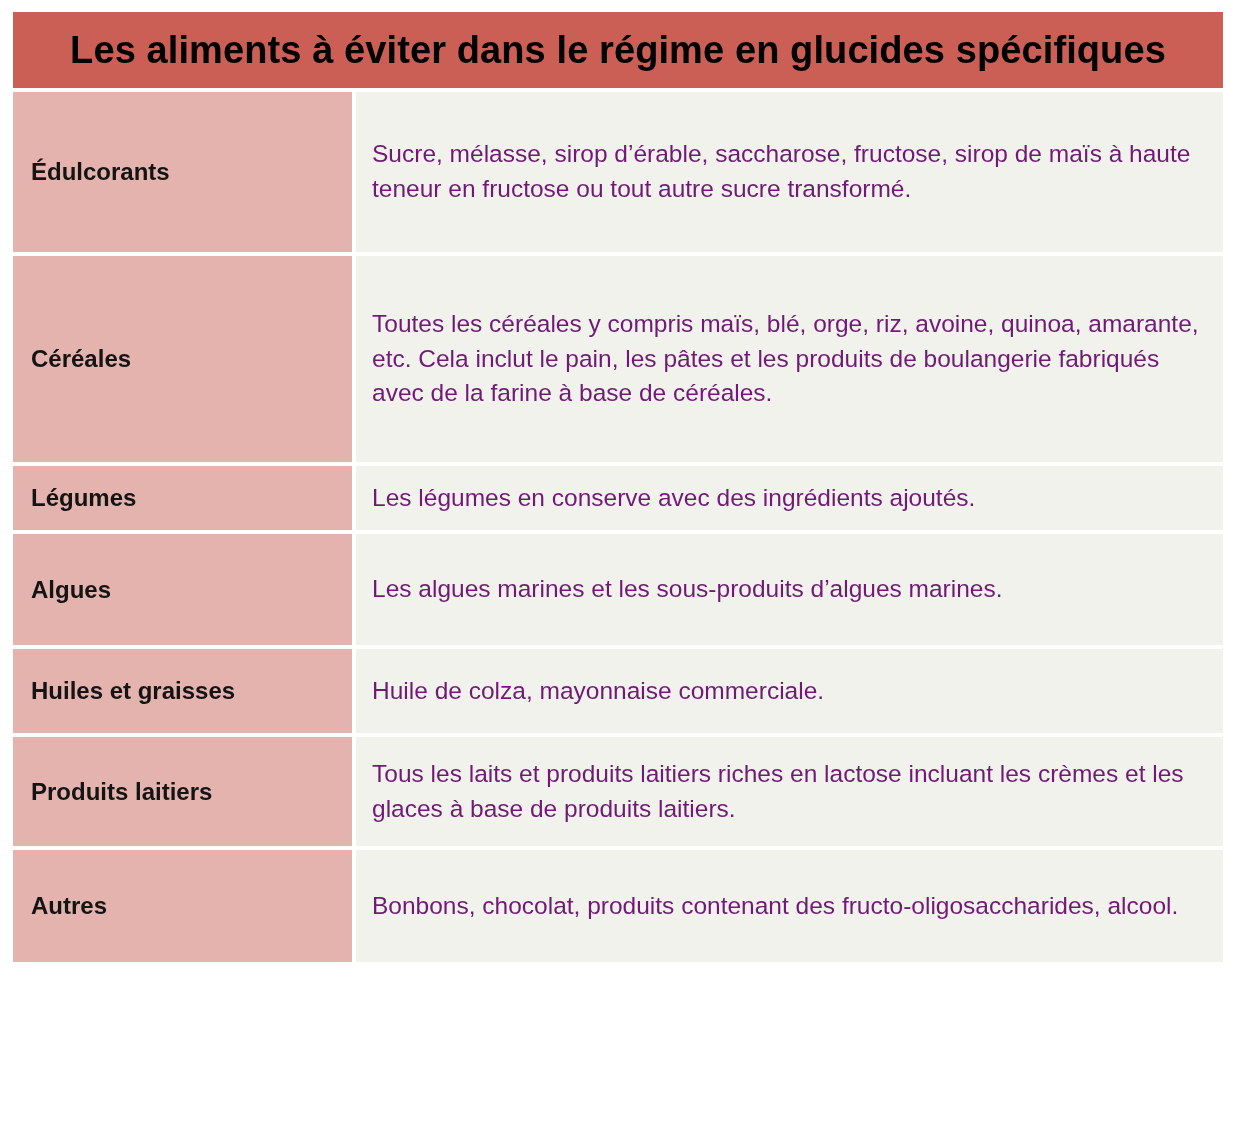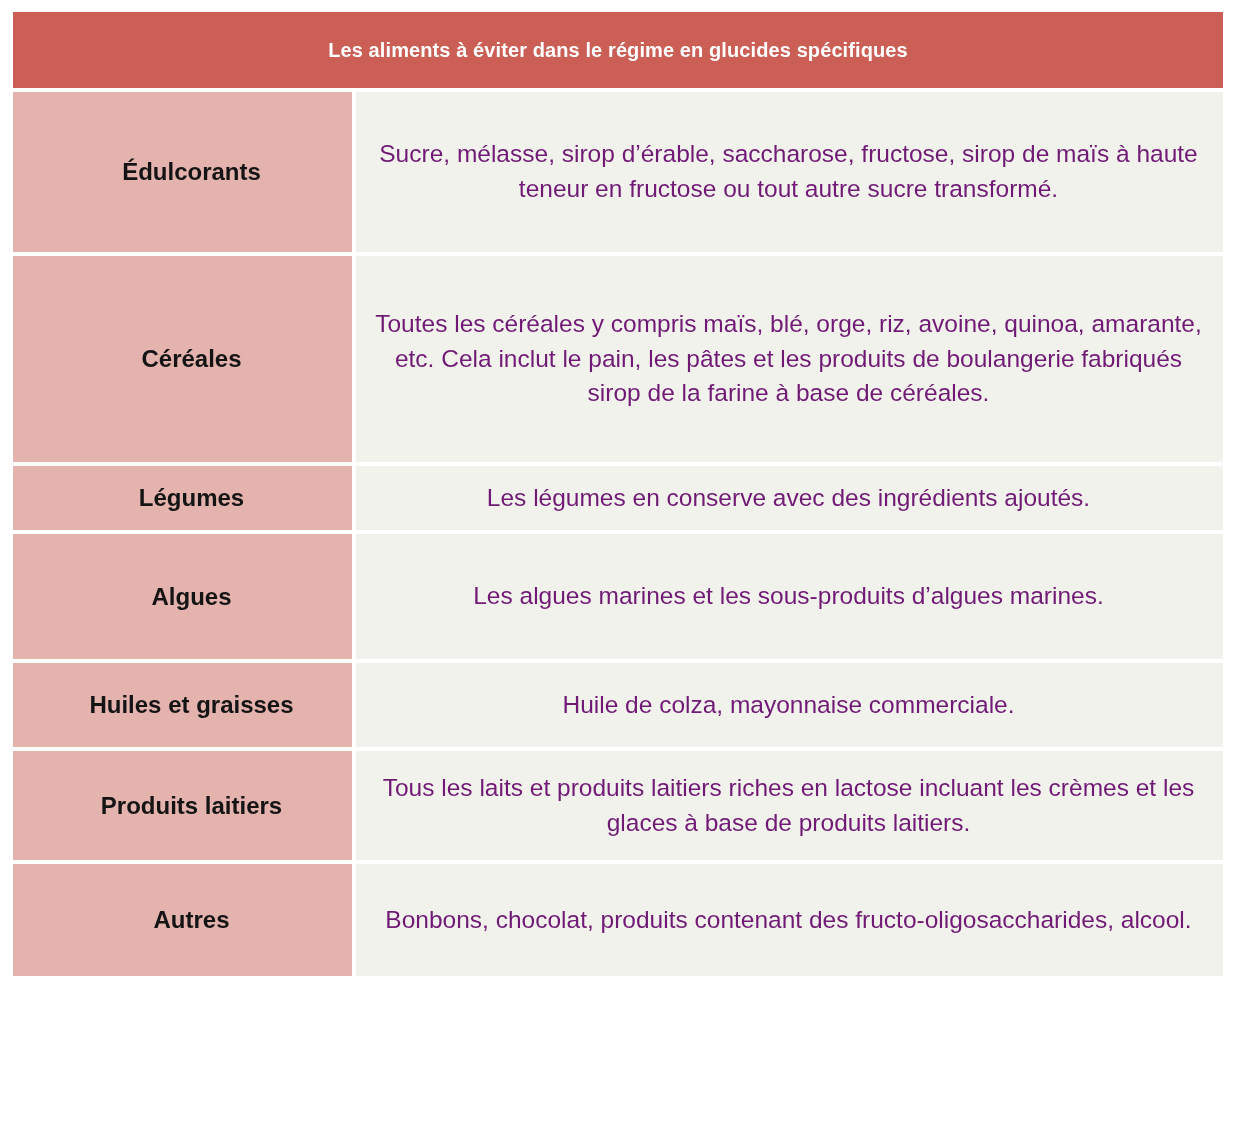--- a/index.html
+++ b/index.html
@@ -20,39 +20,38 @@
     top: 12px;
     width: 1210px;
   }
 
   
   .table-title {
     box-sizing: border-box;
     width: 100%;
     height: 76px;
     background: #cb5f56;
-    color: #ffffff;
-    font-size: 20px;
+    color: #000000;
+    font-size: 38px;
     font-weight: bold;
     letter-spacing: 0.1px;
     display: flex;
     align-items: center;
     justify-content: center;
     text-align: center;
     padding: 0 16px;
   }
 
   
   .table-body {
     display: table;
     width: 100%;
     border-collapse: separate;
     border-spacing: 0;
     table-layout: fixed;
-    text-align: center;
   }
 
   .row {
     display: table-row;
   }
 
   .cell-cat,
   .cell-desc {
     display: table-cell;
     vertical-align: middle;
@@ -77,21 +76,21 @@
     line-height: 1.42;
     padding: 14px 18px 14px 16px;
     box-sizing: border-box;
     border-left: 4px solid #ffffff;
   }
 
   
   .row-h1 .cell-cat, .row-h1 .cell-desc { height: 164px; }
   .row-h2 .cell-cat, .row-h2 .cell-desc { height: 210px; }
   .row-h3 .cell-cat, .row-h3 .cell-desc { height: 68px; }
-  .row-h4 .cell-cat, .row-h4 .cell-desc { height: 129px; }
+  .row-h4 .cell-cat, .row-h4 .cell-desc { height: 115px; }
   .row-h5 .cell-cat, .row-h5 .cell-desc { height: 72px; }
   .row-h6 .cell-cat, .row-h6 .cell-desc { height: 72px; }
   .row-h7 .cell-cat, .row-h7 .cell-desc { height: 88px; }
   .row-h8 .cell-cat, .row-h8 .cell-desc { height: 113px; }
   .row-h9 .cell-cat, .row-h9 .cell-desc { height: 116px; margin-top: 8px; }
 
   .row:first-child .cell-cat,
   .row:first-child .cell-desc {
     border-top: 4px solid #ffffff;
   }
@@ -105,21 +104,21 @@
 
   <div class="table-body">
 
     <div class="row row-h1">
       <div class="cell-cat">Édulcorants</div>
       <div class="cell-desc">Sucre, mélasse, sirop d’érable, saccharose, fructose, sirop de maïs à haute teneur en fructose ou tout autre sucre transformé.</div>
     </div>
 
     <div class="row row-h2">
       <div class="cell-cat">Céréales</div>
-      <div class="cell-desc">Toutes les céréales y compris maïs, blé, orge, riz, avoine, quinoa, amarante, etc. Cela inclut le pain, les pâtes et les produits de boulangerie fabriqués sirop de la farine à base de céréales.</div>
+      <div class="cell-desc">Toutes les céréales y compris maïs, blé, orge, riz, avoine, quinoa, amarante, etc. Cela inclut le pain, les pâtes et les produits de boulangerie fabriqués avec de la farine à base de céréales.</div>
     </div>
 
     <div class="row row-h3">
       <div class="cell-cat">Légumes</div>
       <div class="cell-desc">Les légumes en conserve avec des ingrédients ajoutés.</div>
     </div>
 
     <div class="row row-h4">
       <div class="cell-cat">Algues</div>
       <div class="cell-desc">Les algues marines et les sous-produits d’algues marines.</div>

